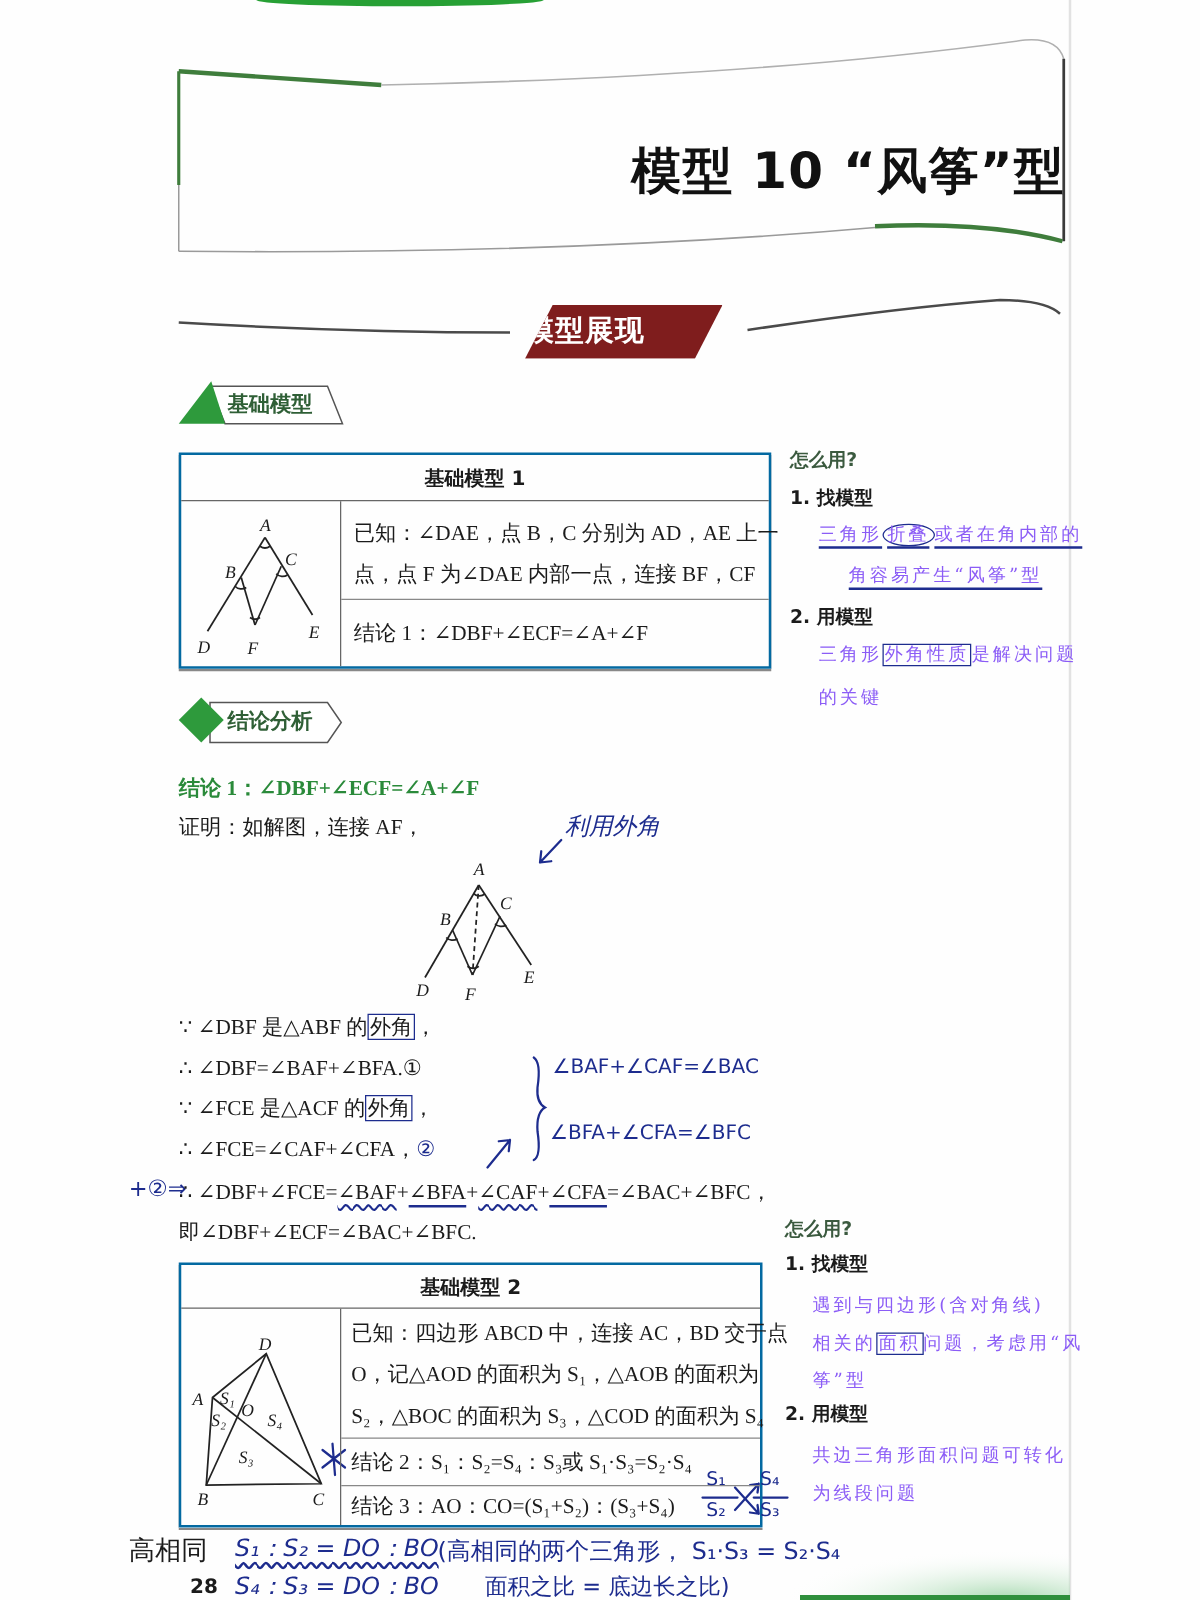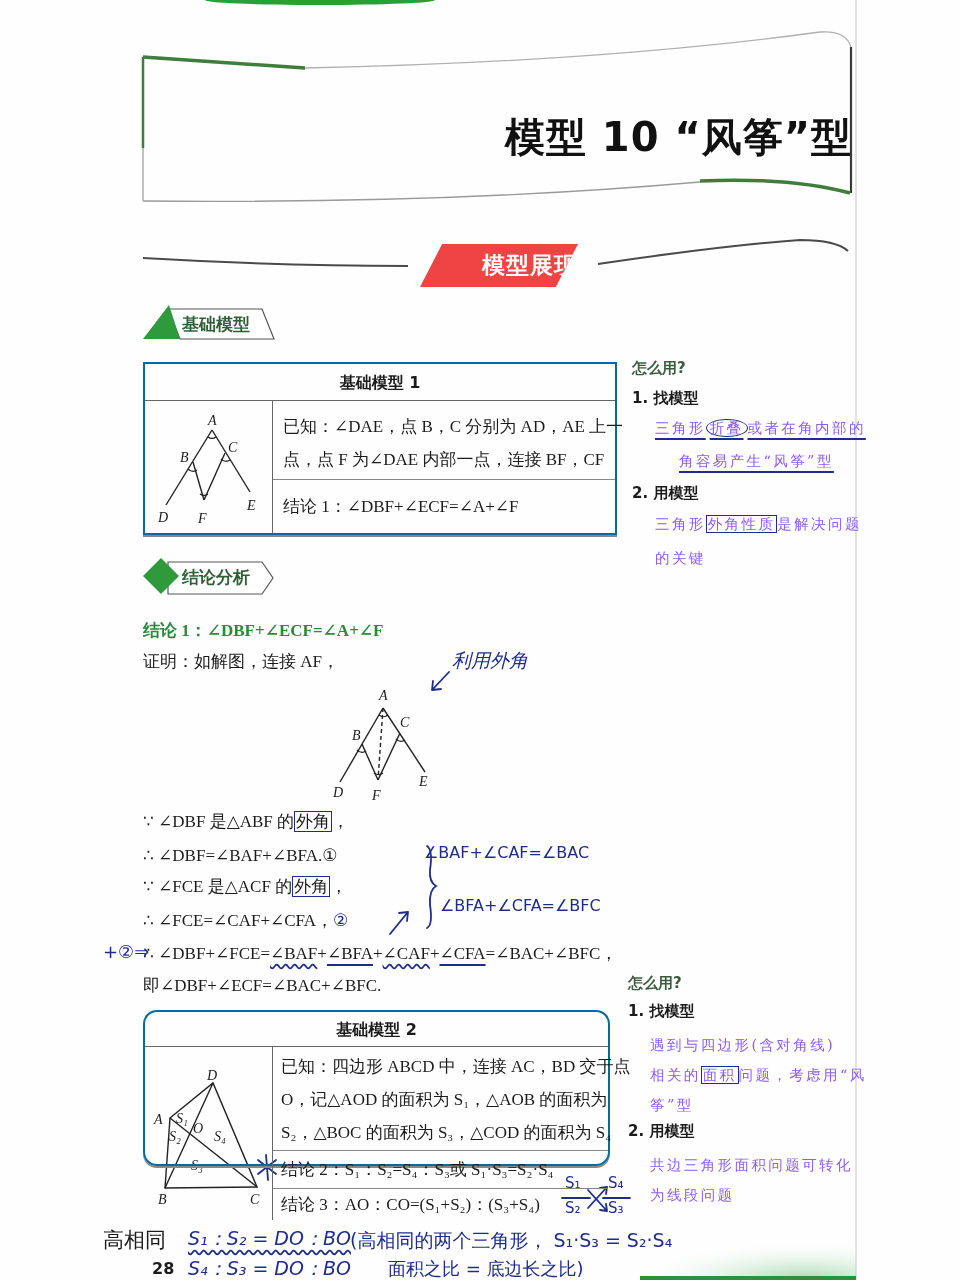--- a/index.html
+++ b/index.html
@@ -8,21 +8,21 @@
   .t{font-family:"Liberation Serif","DejaVu Serif",serif;font-size:17px;color:#1b1b1b;white-space:nowrap;line-height:24px;}
   .sans{font-family:"DejaVu Sans","Liberation Sans",sans-serif;}
   .bold{font-weight:bold;}
   .green{color:#2a8a3a;}
   .hw{font-family:"DejaVu Sans","Liberation Sans",sans-serif;font-style:italic;color:#1d2c8e;white-space:nowrap;}
   .boxed{border:1.6px solid #1d2c8e;padding:0 1px;}
   .circled{border:1.8px solid #1d2c8e;border-radius:50%;padding:0 3px;}
   .ul{text-decoration:underline;text-decoration-color:#1d2c8e;text-decoration-thickness:1.5px;text-underline-offset:5px;}
   .wavy{text-decoration:underline wavy #1d2c8e;text-underline-offset:4px;text-align:center;}
   .title{font-family:"DejaVu Sans","Liberation Sans",sans-serif;font-weight:bold;font-size:40px;color:#111;text-align:right;letter-spacing:1px;}
-  .banner{background:#ef4444;clip-path:polygon(14% 0,100% 0,86% 100%,0 100%);color:#fff;font-family:"DejaVu Sans",sans-serif;font-weight:bold;font-size:23px;text-align:right;line-height:43px;letter-spacing:1px;}
+  .banner{background:#7f1d1d;clip-path:polygon(14% 0,100% 0,86% 100%,0 100%);color:#fff;font-family:"DejaVu Sans",sans-serif;font-weight:bold;font-size:23px;text-align:left;line-height:43px;letter-spacing:1px;}
   .tag-label{font-family:"DejaVu Sans",sans-serif;font-weight:bold;font-size:17px;color:#2f5f36;line-height:24px;}
   .tbl{position:absolute;border:2px solid #0369a1;box-sizing:border-box;background:transparent;box-shadow:0 2px 0 #888;}
   .cell{position:absolute;box-sizing:border-box;}
   .howto-head{font-family:"DejaVu Sans",sans-serif;font-weight:bold;font-size:15px;color:#3b5a3f;}
   .howto-step{font-family:"DejaVu Sans",sans-serif;font-weight:bold;font-size:15px;color:#1b1b1b;}
   .howto-text{font-family:"DejaVu Serif","Liberation Serif",serif;font-size:14.5px;letter-spacing:2.4px;color:#8b5cf6;white-space:nowrap;line-height:24px;}
   svg#overlay{position:absolute;left:0;top:0;pointer-events:none;}
   .lbl{font-family:"Liberation Serif","DejaVu Serif",serif;font-style:italic;font-size:14px;fill:#1b1b1b;}
 </style>
 </head>
@@ -204,41 +204,41 @@
     <span>∴</span>
     <span>∠FCE=∠CAF+∠CFA，</span><span class="hw" style="font-style:normal;">②</span>
   </div>
   <div class="abs hw" style="left:103px;top:941px;font-size:18px;font-style:normal;">+②⇒</div>
   <div class="abs t" style="left:143px;top:942px;">
     <span>∴</span>
     <span>∠DBF+∠FCE=</span><span class="wavy">∠BAF</span><span>+</span><span class="ul">∠BFA</span><span>+</span><span class="wavy">∠CAF</span><span>+</span><span class="ul">∠CFA</span><span>=∠BAC+∠BFC，</span>
   </div>
   <div class="abs t" style="left:143px;top:974px;">即∠DBF+∠ECF=∠BAC+∠BFC.</div>
 
-  <div class="abs hw" style="left:424px;top:843px;font-size:16px;font-style:normal;">∠BAF+∠CAF=∠BAC</div>
+  <div class="abs hw" style="left:442px;top:843px;font-size:16px;font-style:normal;">∠BAF+∠CAF=∠BAC</div>
   <div class="abs hw" style="left:440px;top:896px;font-size:16px;font-style:normal;">∠BFA+∠CFA=∠BFC</div>
 
   <div class="abs howto-head" style="left:628px;top:971px;line-height:24px;">怎么用?</div>
   <div class="abs howto-step" style="left:628px;top:1002px;">
     <span>1.</span>
     <span>找模型</span>
   </div>
   <div class="abs howto-text" style="left:650px;top:1033px;">遇到与四边形(含对角线)</div>
   <div class="abs howto-text" style="left:650px;top:1063px;">
     <span>相关的</span><span class="boxed">面积</span><span>问题，考虑用“风</span>
   </div>
   <div class="abs howto-text" style="left:650px;top:1093px;">筝”型</div>
   <div class="abs howto-step" style="left:628px;top:1122px;">
     <span>2.</span>
     <span>用模型</span>
   </div>
   <div class="abs howto-text" style="left:650px;top:1153px;">共边三角形面积问题可转化</div>
   <div class="abs howto-text" style="left:650px;top:1183px;">为线段问题</div>
 
-  <div class="tbl" style="left:143px;top:1010px;width:467px;height:156px;border-radius:14px;">
+  <div class="tbl" style="left:143px;top:1010px;width:467px;height:212px;">
     <div class="cell t bold sans" style="left:0;top:0;width:463px;height:35px;line-height:35px;text-align:center;border-bottom:1px solid #666;font-size:16px;">基础模型 2</div>
     <div class="cell" style="left:0;top:35px;width:128px;height:173px;border-right:1px solid #666;"></div>
     <div class="cell" style="left:128px;top:35px;width:335px;height:104px;border-bottom:1px solid #888;padding:3px 0 0 8px;">
       <div class="t" style="line-height:33px;">已知：四边形 ABCD 中，连接 AC，BD 交于点</div>
       <div class="t" style="line-height:33px;">O，记△AOD 的面积为 S₁，△AOB 的面积为</div>
       <div class="t" style="line-height:33px;">S₂，△BOC 的面积为 S₃，△COD 的面积为 S₄</div>
     </div>
     <div class="cell t" style="left:128px;top:139px;width:335px;height:38px;line-height:38px;padding-left:8px;border-bottom:1px solid #888;">结论 2：S₁：S₂=S₄：S₃或 S₁·S₃=S₂·S₄</div>
     <div class="cell t" style="left:128px;top:177px;width:335px;height:31px;line-height:31px;padding-left:8px;">结论 3：AO：CO=(S₁+S₂)：(S₃+S₄)</div>
   </div>

